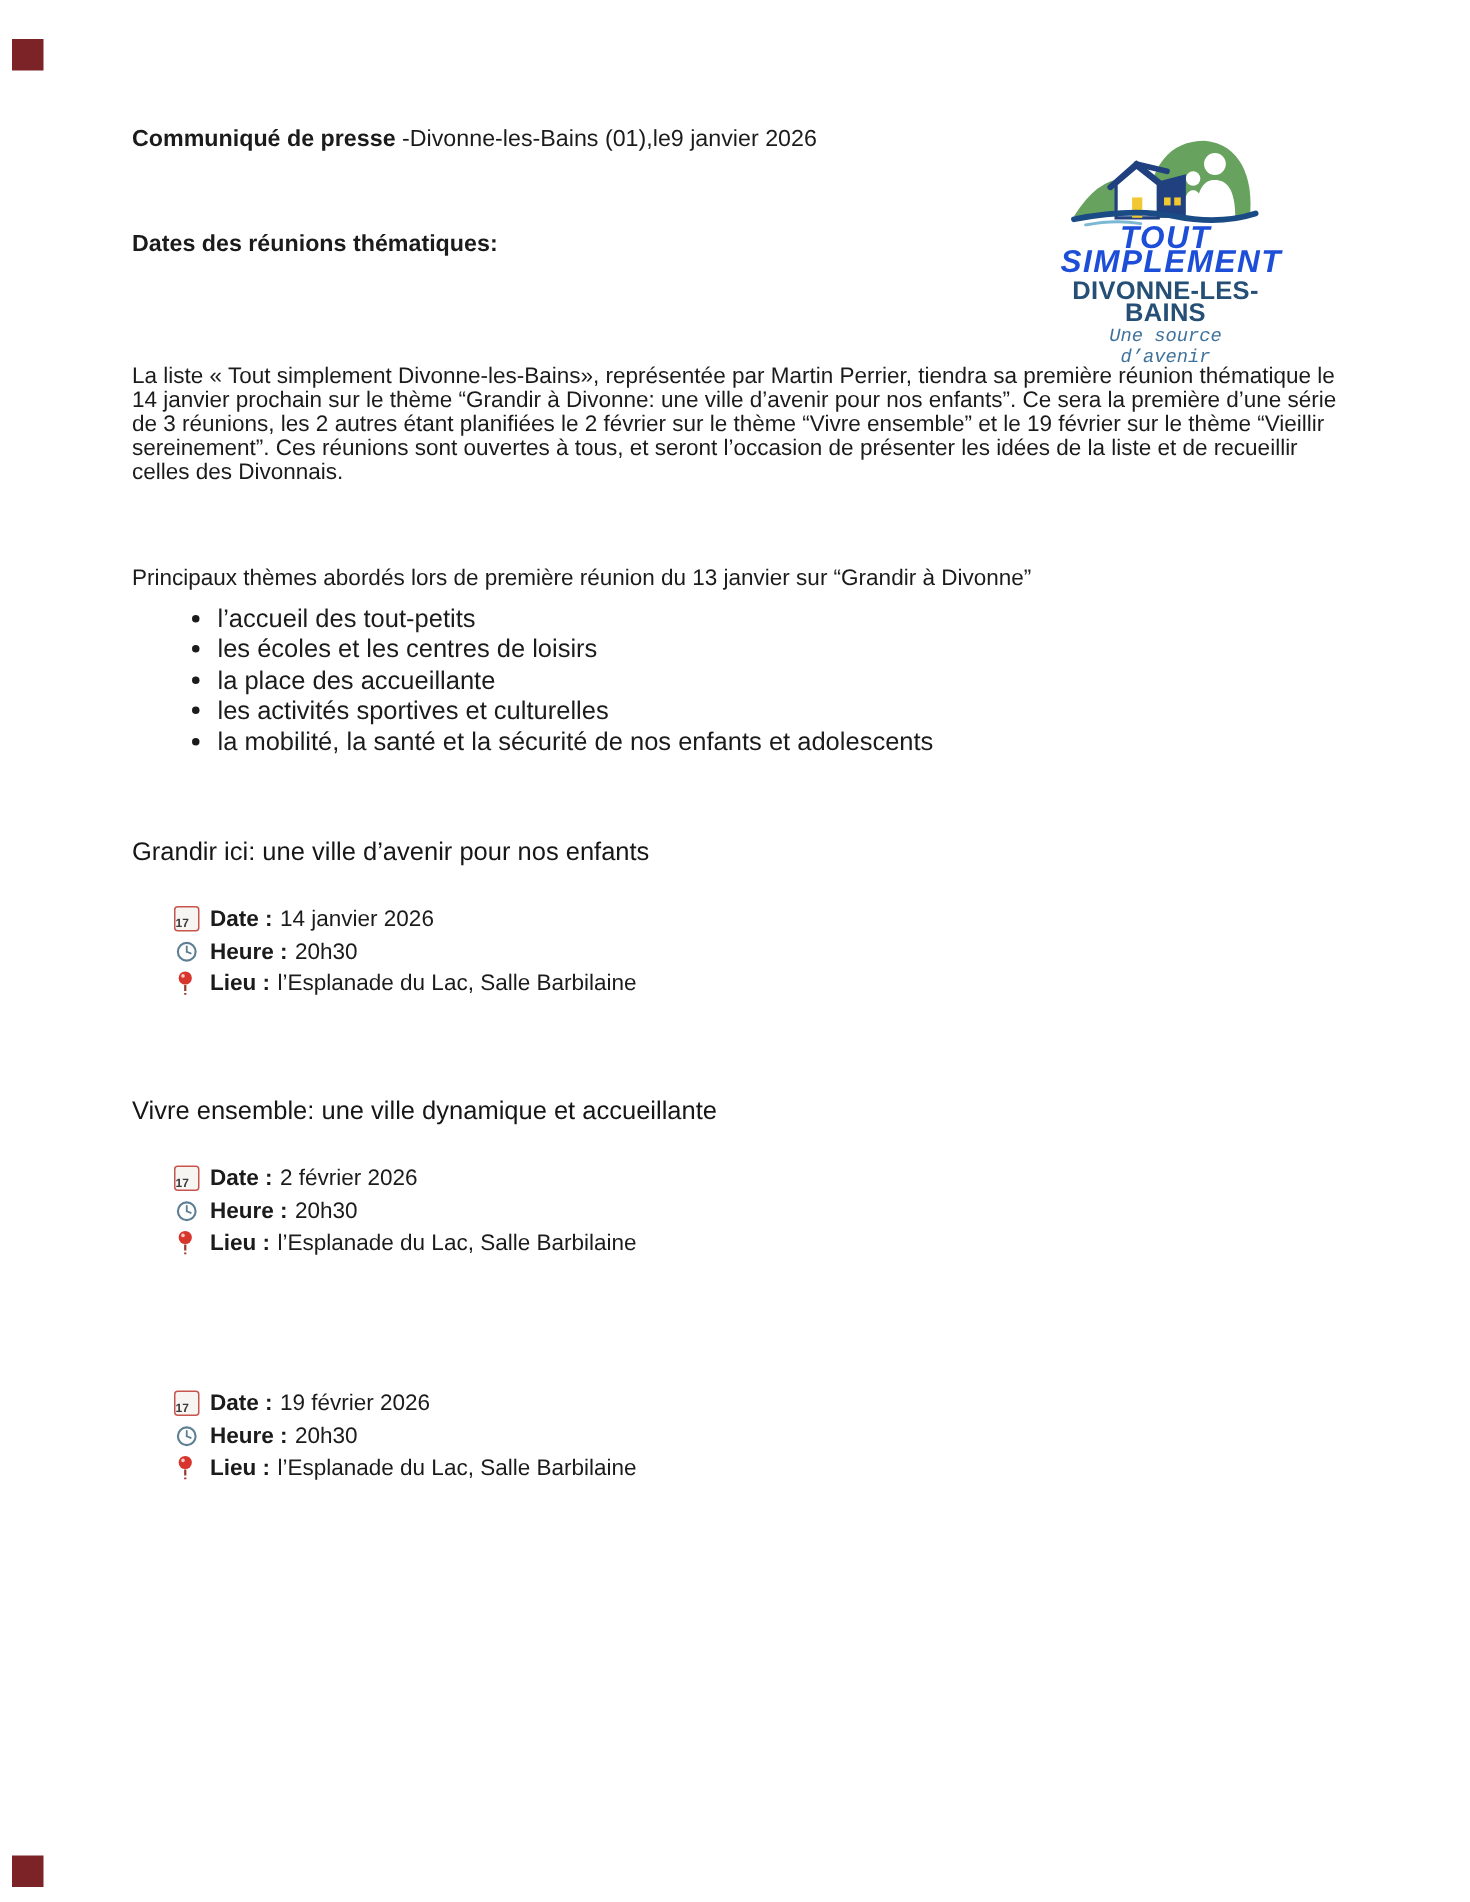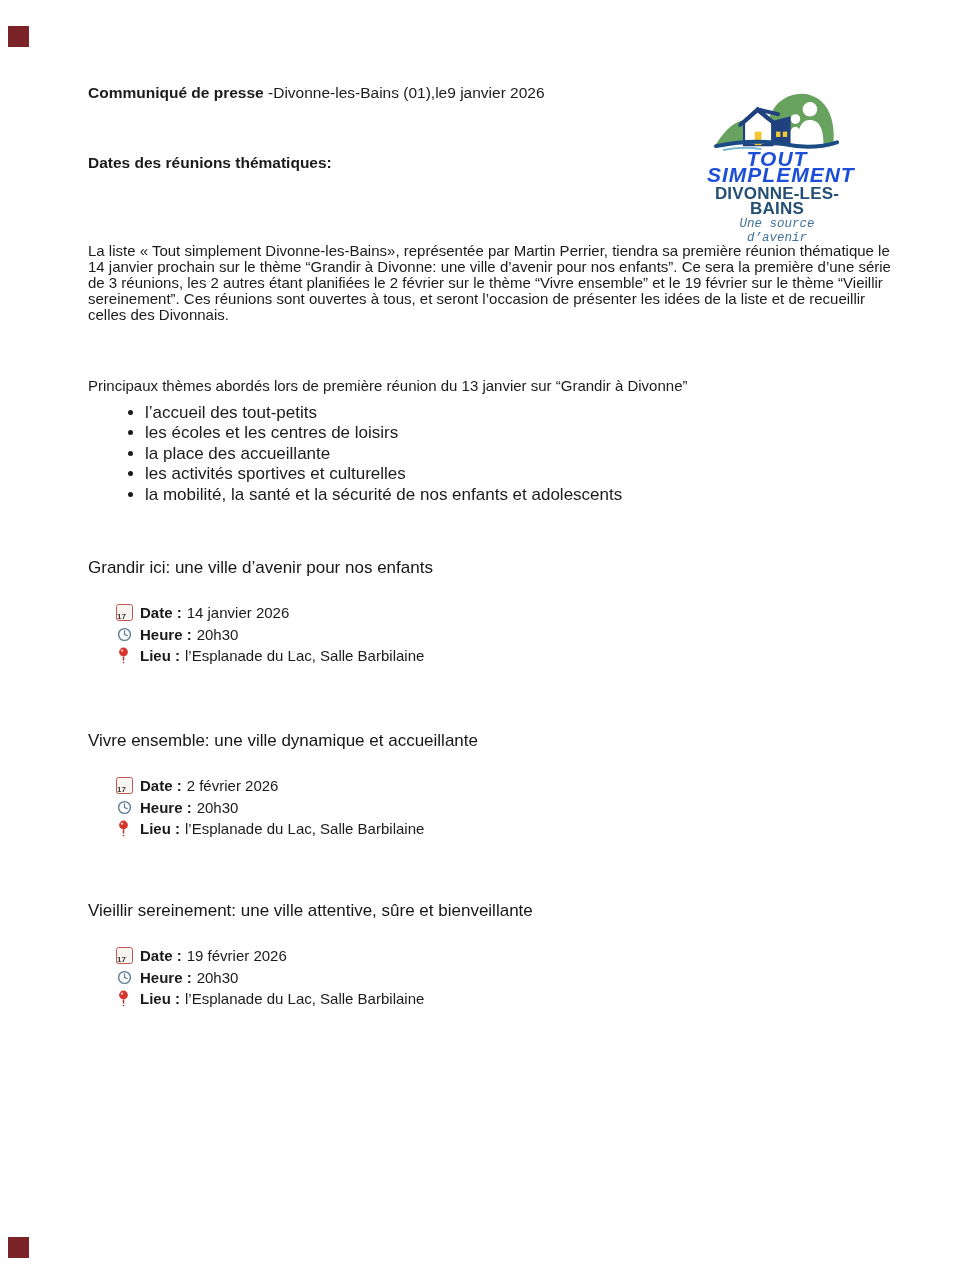--- a/index.html
+++ b/index.html
@@ -165,21 +165,20 @@
             <line x1="6.5" y1="15" x2="6.5" y2="16.2" stroke="#9a3b33" stroke-width="1.5"></line>
           </svg>
       </span>
       <span class="detail-label">Lieu :</span>
       <span class="detail-value">l’Esplanade du Lac, Salle Barbilaine</span>
     </div>
   </div>
 </div>
 
 <div class="event" style="top:901px;">
-  <h2>Vieillir sereinement: une ville attentive, sûre et bienveillante</h2>
   <div class="details">
     <div class="detail-row">
       <span class="detail-icon">
           <span class="cal"><span class="cal-top"></span><span class="cal-day">17</span></span>
         </span>
       <span class="detail-label">Date :</span>
       <span class="detail-value">19 février 2026</span>
     </div>
     <div class="detail-row">
       <span class="detail-icon">

